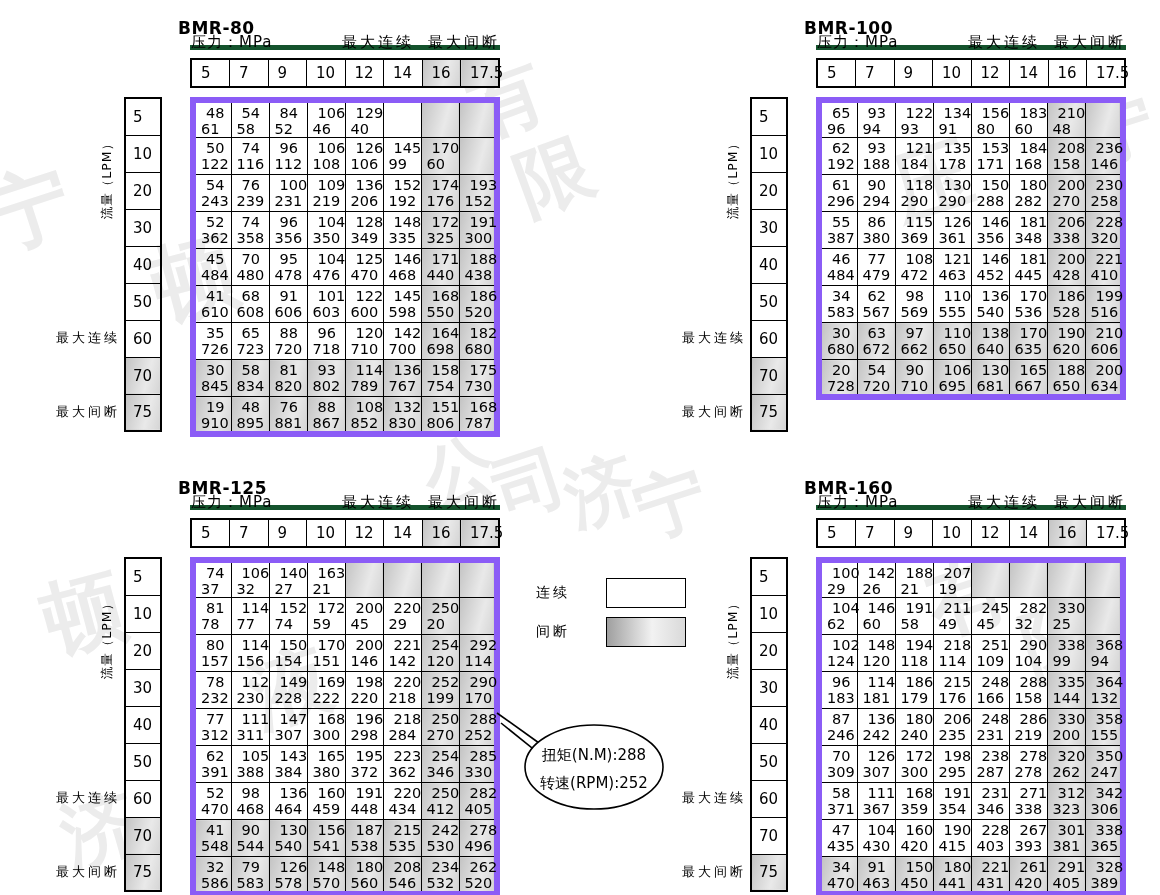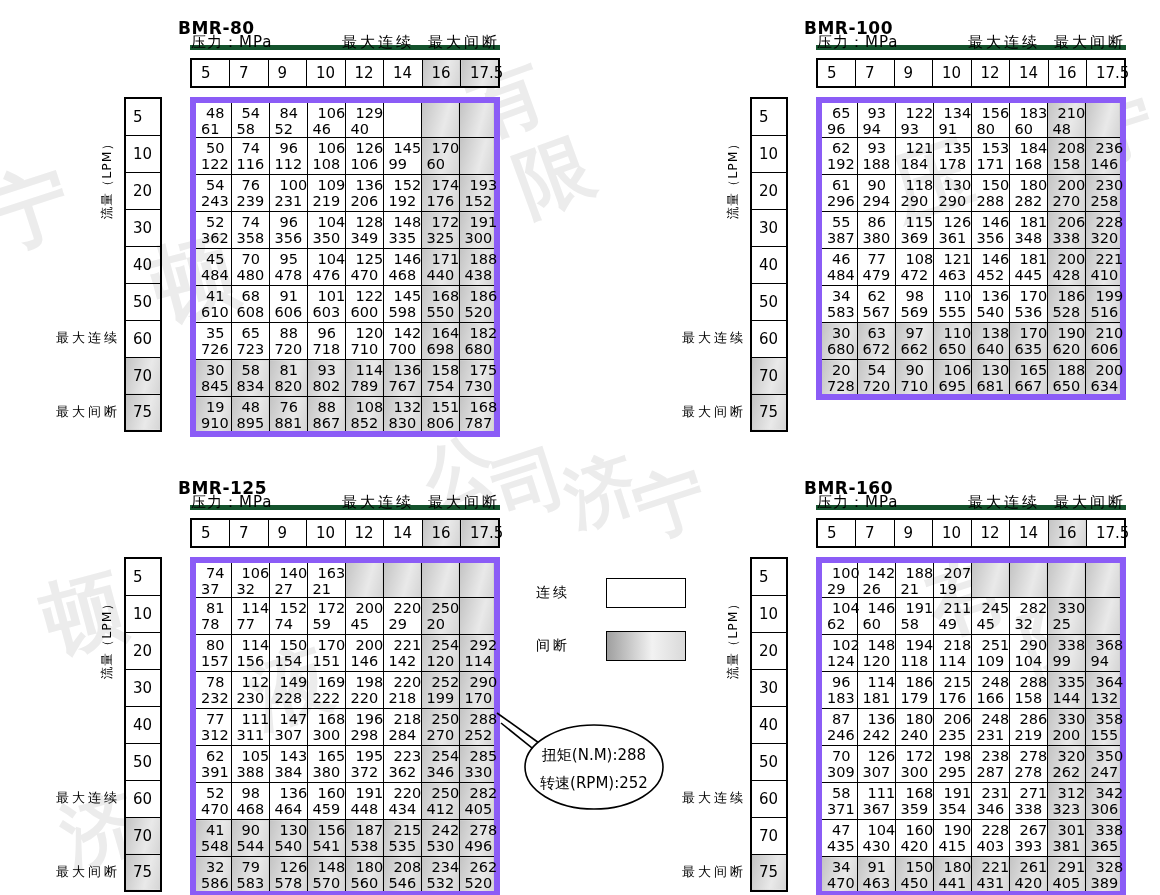--- a/index.html
+++ b/index.html
@@ -69,21 +69,21 @@
   }
   .side-cont { top:311px; }
   .side-int  { top:385px; }
   .flow-axis {
     position:absolute; left:14px; top:152px; width:110px; height:16px;
     text-align:center; font-size:12.5px; letter-spacing:1px;
     transform:rotate(-90deg);
   }
   
   .legend { position:absolute; left:536px; top:578px; z-index:2; }
-  .legend-row { display:flex; align-items:center; margin-bottom:23px;gap:28px; }
+  .legend-row { display:flex; align-items:center; margin-bottom:9px;gap:28px; }
   .legend-label { font-size:14px; letter-spacing:3px; margin-right:8px; white-space:nowrap; }
   .legend-box { width:80px; height:30px; border:1.5px solid #000; background:#fff; }
   .legend-box.int { background:linear-gradient(90deg,#9f9f9f 0%,#f2f2f2 58%,#d9d9d9 100%); }
   
   .callout-svg { position:absolute; left:440px; top:685px; z-index:2; }
   .callout-svg text { font-size:15px; font-family:"DejaVu Sans","Liberation Sans",sans-serif; }
 </style>
 </head>
 <body>
 

